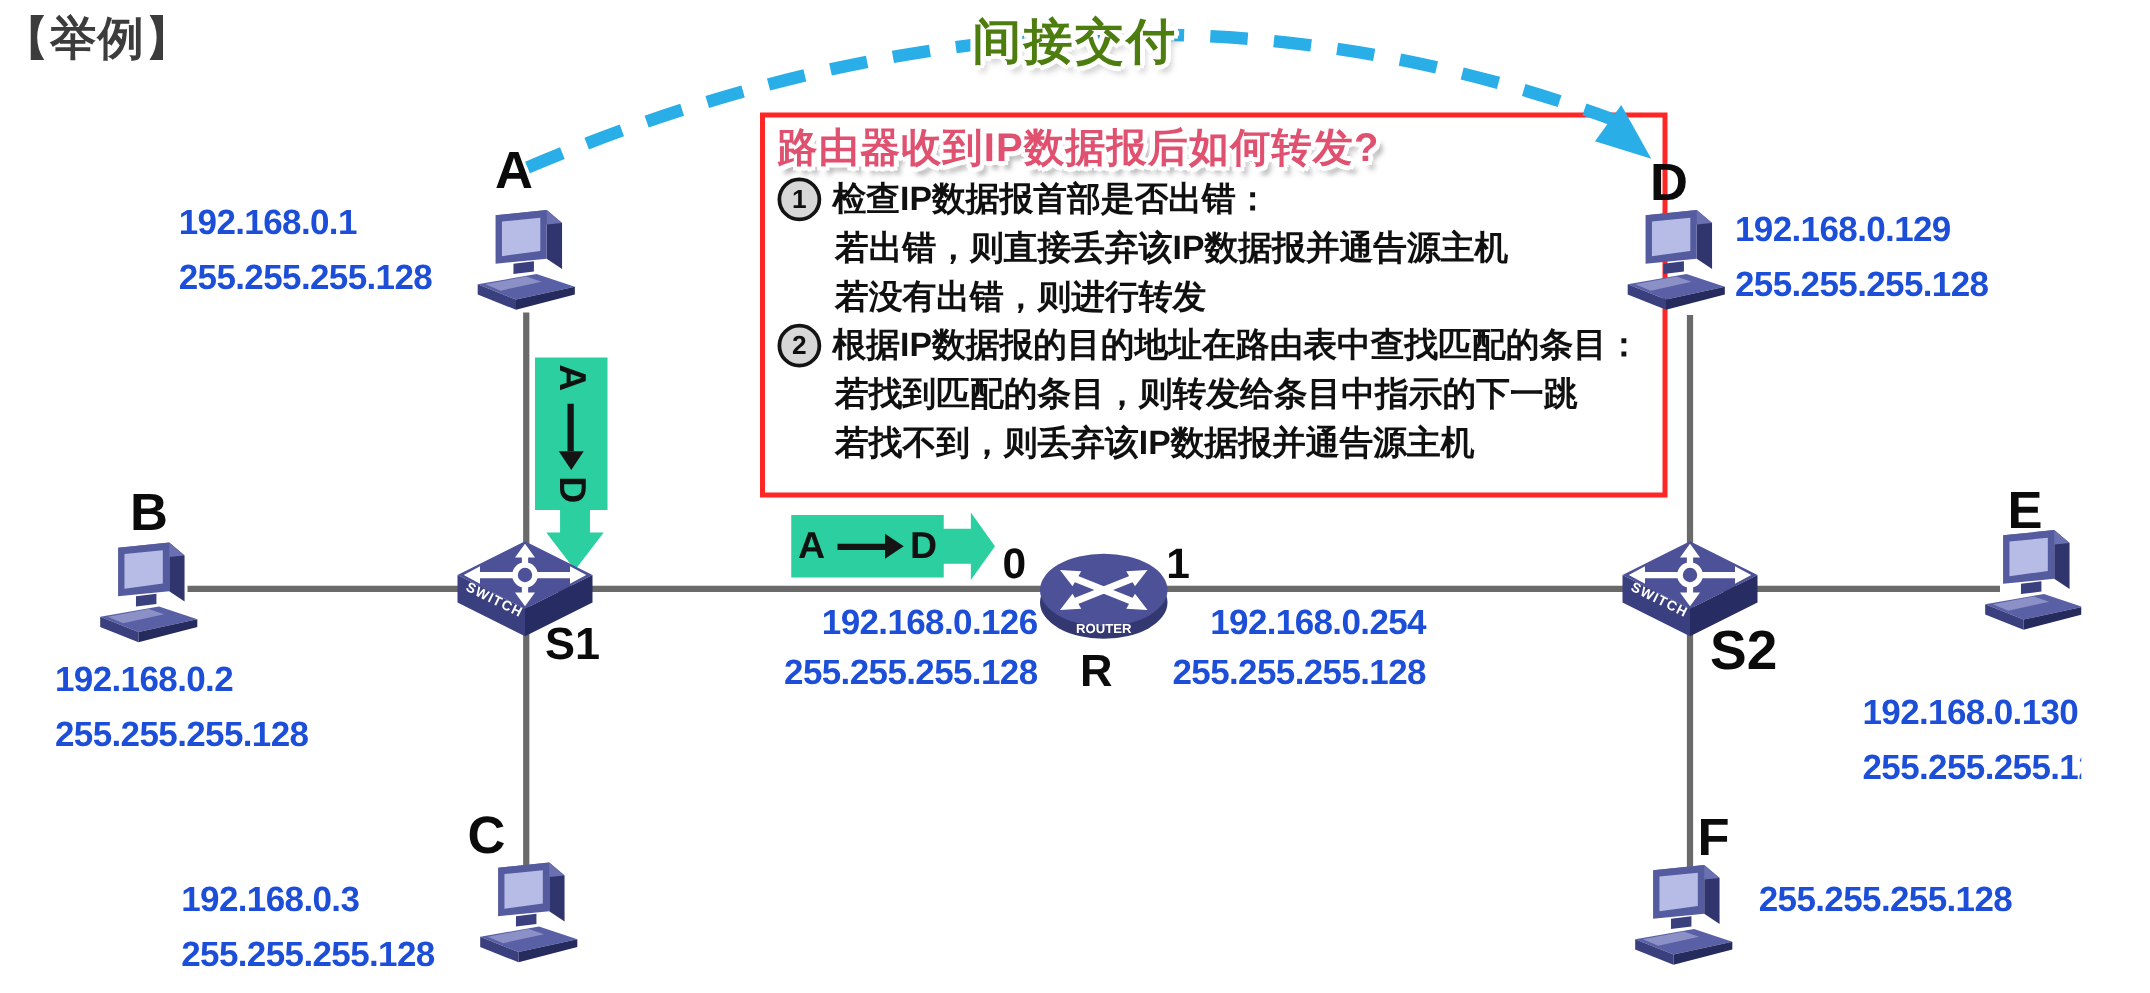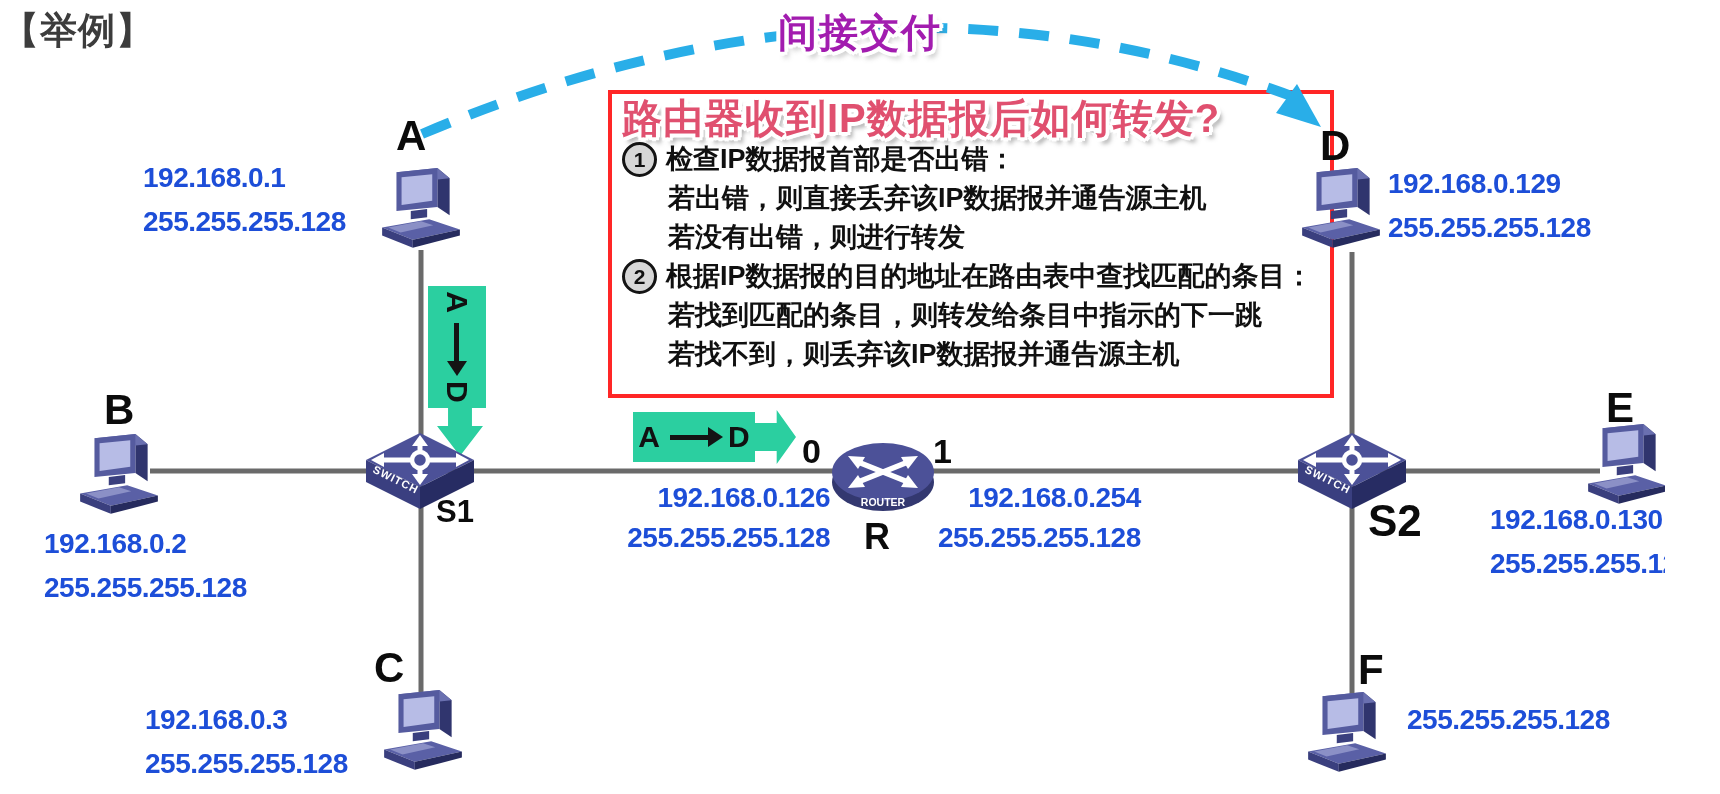--- a/index.html
+++ b/index.html
@@ -8,42 +8,42 @@
   svg.layer{position:absolute;left:0;top:0;}
   .wires{z-index:1;}
   .arclayer{z-index:6;pointer-events:none;}
   .icon{position:absolute;z-index:4;}
   .big-label{position:absolute;z-index:4;font-size:42px;color:#0b0b0b;}
   .ip{position:absolute;z-index:4;font-size:28px;color:#1d4ed8;line-height:44px;letter-spacing:-0.5px;white-space:nowrap;}
   .ip.tight{line-height:40px;text-align:right;}
   .ip.ralign{text-align:right;}
   .dev-label{position:absolute;z-index:4;color:#0b0b0b;white-space:nowrap;}
   .example{position:absolute;left:2px;top:6px;z-index:4;font-size:37px;color:#3c3c3c;letter-spacing:1px;}
-  .arc-label{position:absolute;left:778px;top:6px;z-index:7;font-size:39px;color:#a21caf;letter-spacing:2px;
+  .arc-label{position:absolute;left:778px;top:6px;z-index:7;font-size:39px;color:#4d7c0f;letter-spacing:2px;
      text-shadow:-3px -3px 0 #fff,3px -3px 0 #fff,-3px 3px 0 #fff,3px 3px 0 #fff,
                  -4px 0 0 #fff,4px 0 0 #fff,0 4px 0 #fff,0 -4px 0 #fff,4px 6px 5px rgba(120,120,120,.45);}
   
   .pkt{position:absolute;z-index:3;background:#2bcfa0;display:flex;align-items:center;justify-content:center;
        font-size:30px;color:#111;}
   .pkt-v{left:428px;top:286px;width:58px;height:122px;}
   .pkt-rot{position:absolute;left:-32px;top:32px;width:122px;height:58px;transform:rotate(90deg);
            display:flex;align-items:center;justify-content:center;}
   .pkt-h{left:633px;top:412px;width:122px;height:50px;}
   .harrow{position:relative;width:38px;height:5px;background:#141414;margin:0 20px 0 10px;flex:none;}
   .harrow::after{content:"";position:absolute;left:100%;top:50%;transform:translateY(-50%);
       border-left:15px solid #141414;border-top:10px solid transparent;border-bottom:10px solid transparent;}
   .block-arrow{position:absolute;z-index:3;background:#2bcfa0;}
   .ba-down{left:437px;top:406px;width:46px;height:50px;
       clip-path:polygon(24% 0,76% 0,76% 40%,100% 40%,50% 100%,0 40%,24% 40%);}
   .ba-right{left:754px;top:410px;width:42px;height:54px;
       clip-path:polygon(0 24%,54% 24%,54% 0,100% 50%,54% 100%,54% 76%,0 76%);}
   
   .infobox{position:absolute;left:608px;top:90px;width:726px;height:308px;z-index:2;
       border:4px solid #ff2626;box-sizing:border-box;padding:2px 10px 0 10px;background:transparent;}
-  .infobox .title{font-size:40px;line-height:44px;color:#e0506f;letter-spacing:1px;white-space:nowrap;
+  .infobox .title{font-size:32px;line-height:44px;color:#e0506f;letter-spacing:1px;white-space:nowrap;
       text-shadow:-3px -3px 0 #fff,3px -3px 0 #fff,-3px 3px 0 #fff,3px 3px 0 #fff,
                   -4px 0 0 #fff,4px 0 0 #fff,0 -4px 0 #fff,0 4px 0 #fff,5px 6px 4px rgba(90,90,90,.5);}
   .step{display:flex;align-items:center;font-size:27px;line-height:39px;color:#101010;white-space:nowrap;}
   .step .circ{width:29px;height:29px;border-radius:50%;border:3px solid #141414;background:#d7d7d7;
       display:inline-flex;align-items:center;justify-content:center;font-size:21px;margin-right:9px;flex:none;}
   .step.cont{padding-left:46px;}
 </style>
 </head>
 <body>
 
@@ -176,38 +176,38 @@
     </svg>
   <div class="ip" style="left:1388px;top:162px">
     <div>192.168.0.129</div>
     <div>255.255.255.128</div>
   </div>
 
   <div class="big-label" style="left:1606px;top:384px">E</div>
   <svg class="icon" style="left:1586px;top:420px" width="82" height="90">
       <use href="#sym-pc"></use>
     </svg>
-  <div class="ip" style="left:1490px;top:498px">
+  <div class="ip" style="left:1490px;top:548px">
     <div>192.168.0.130</div>
     <div>255.255.255.128</div>
   </div>
 
   <div class="big-label" style="left:1358px;top:646px">F</div>
   <svg class="icon" style="left:1306px;top:688px" width="82" height="90">
       <use href="#sym-pc"></use>
     </svg>
   <div class="ip" style="left:1407px;top:698px">
     <div>255.255.255.128</div>
   </div>
 
   <svg class="icon" style="left:364px;top:432px" width="112" height="78">
     <use href="#sym-switch"></use>
     <text transform="translate(8,40) rotate(26.5)" font-size="11" font-weight="bold" fill="#fff" letter-spacing="1">SWITCH</text>
   </svg>
-  <div class="dev-label" style="left:436px;top:494px;font-size:31px">S1</div>
+  <div class="dev-label" style="left:436px;top:494px;font-size:36px">S1</div>
 
   <svg class="icon" style="left:1296px;top:432px" width="112" height="78">
     <use href="#sym-switch"></use>
     <text transform="translate(8,40) rotate(26.5)" font-size="11" font-weight="bold" fill="#fff" letter-spacing="1">SWITCH</text>
   </svg>
   <div class="dev-label" style="left:1368px;top:496px;font-size:44px">S2</div>
 
   <svg class="icon" style="left:830px;top:438px" width="106" height="76">
     <use href="#sym-router"></use>
     <text x="53" y="68" text-anchor="middle" font-size="10.5" font-weight="bold" fill="#fff">ROUTER</text>

